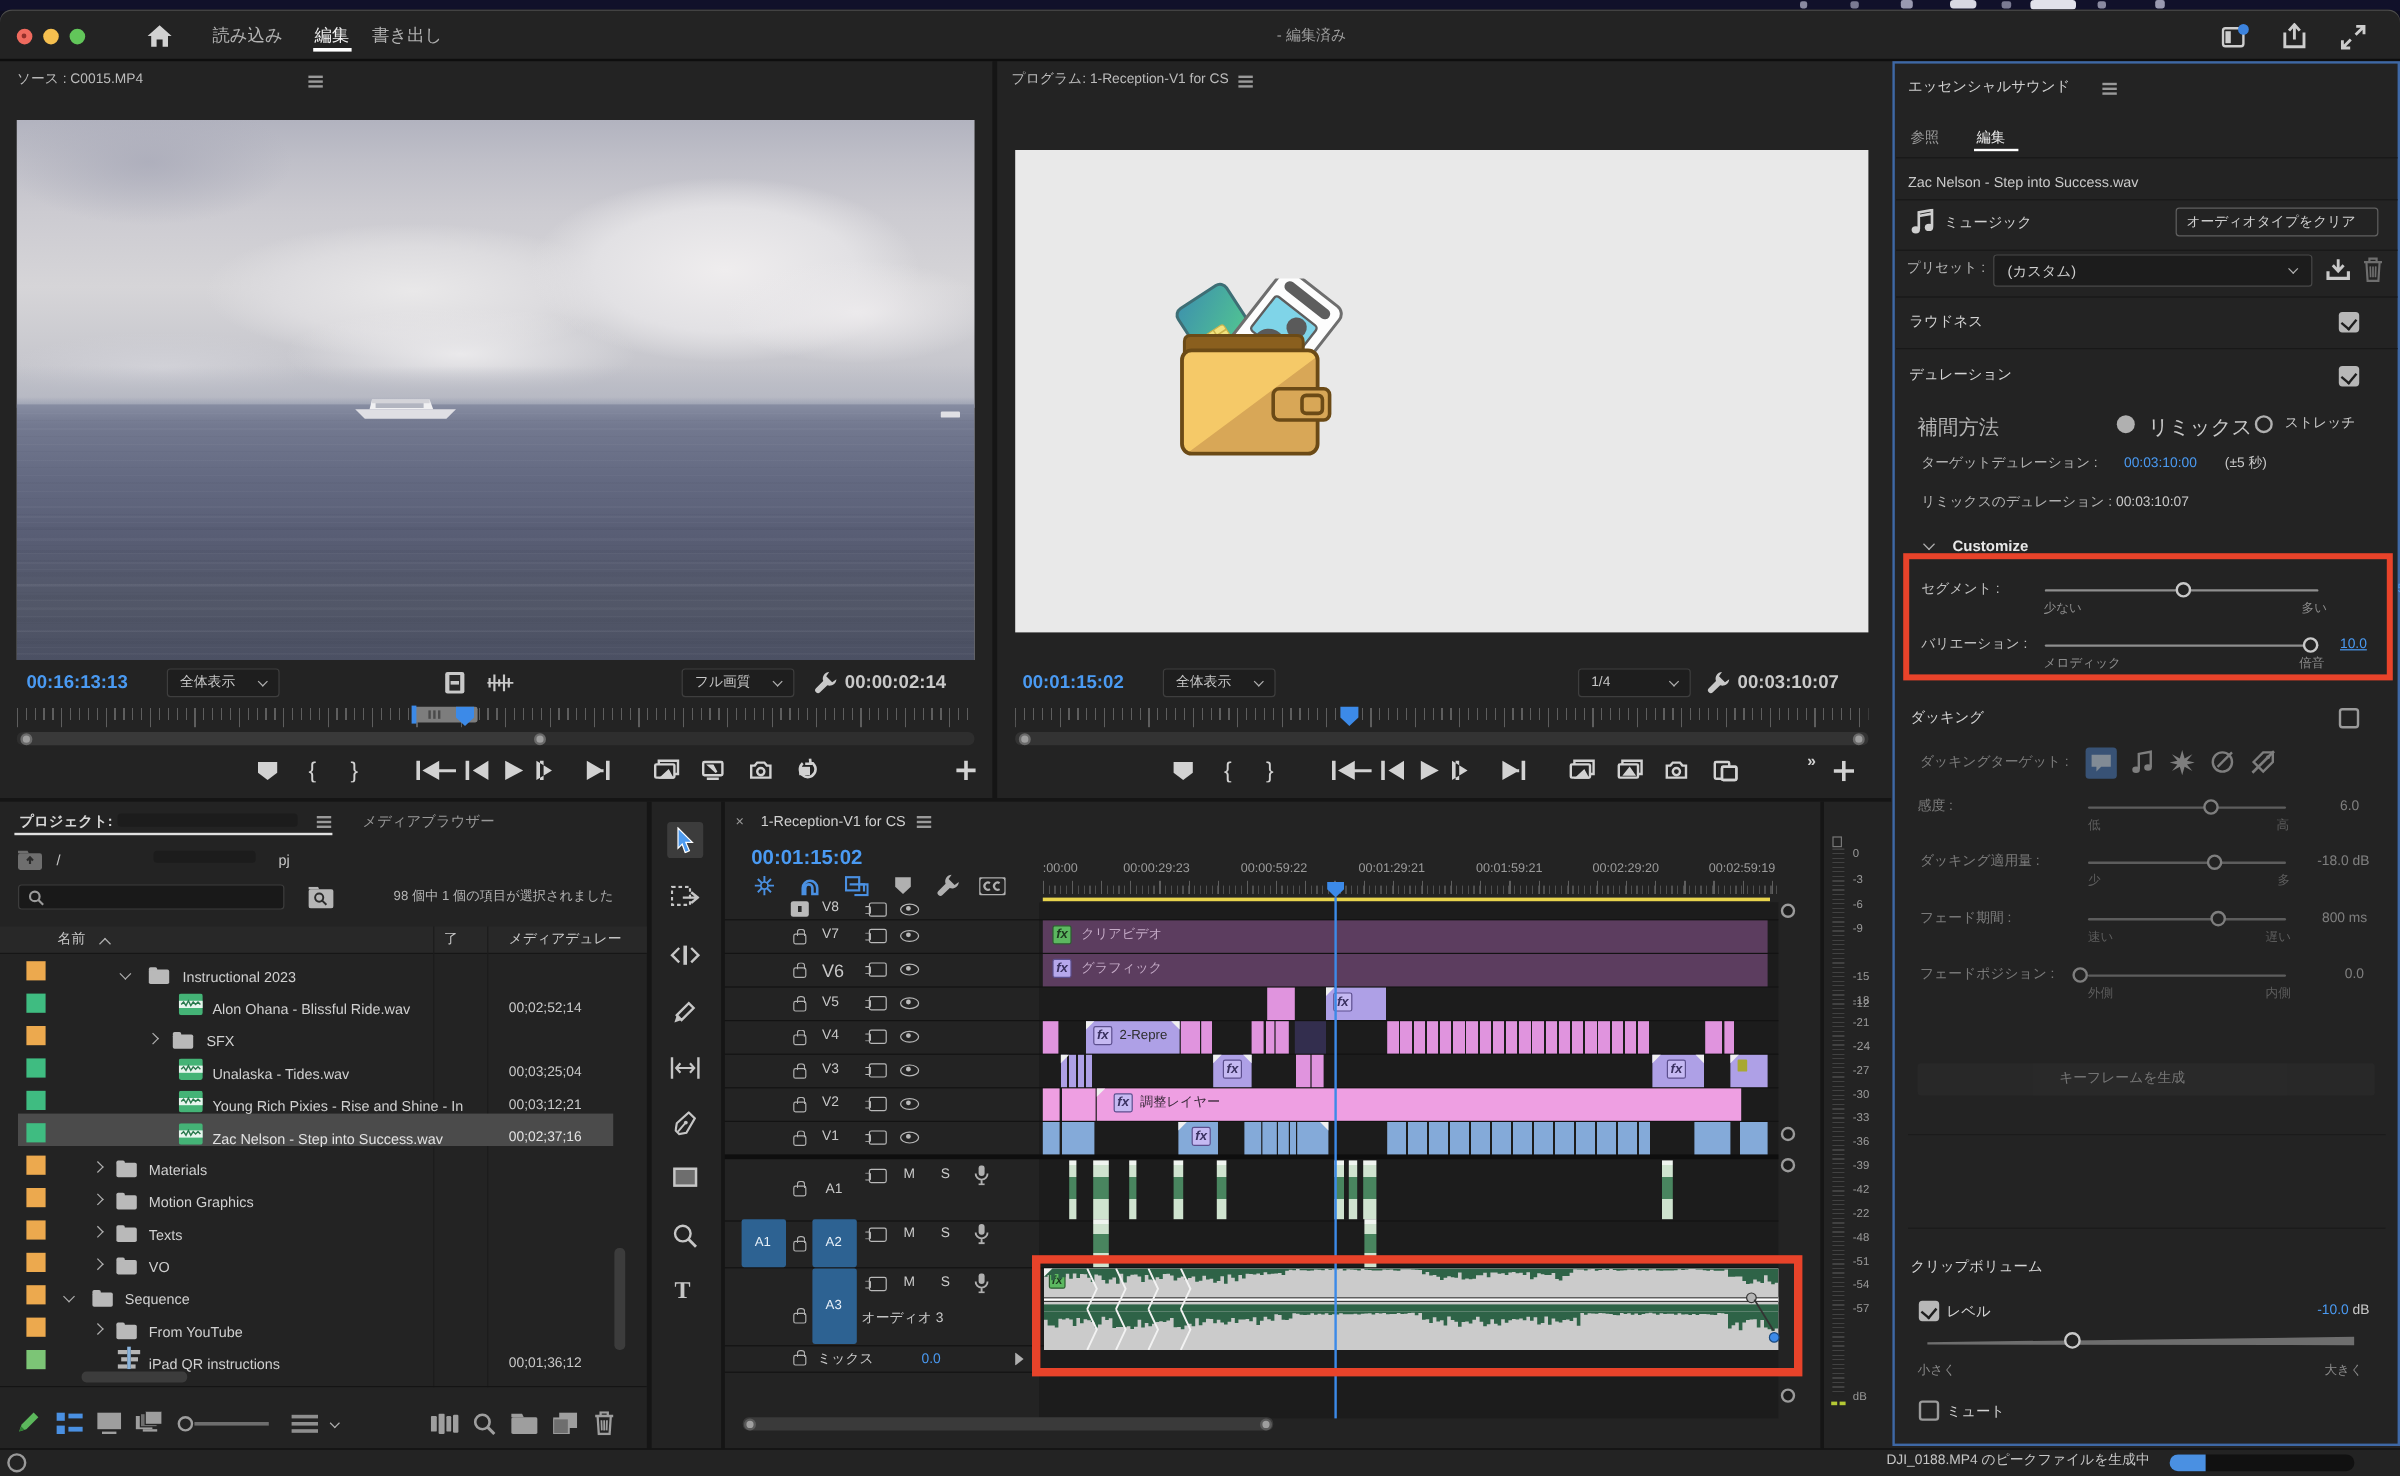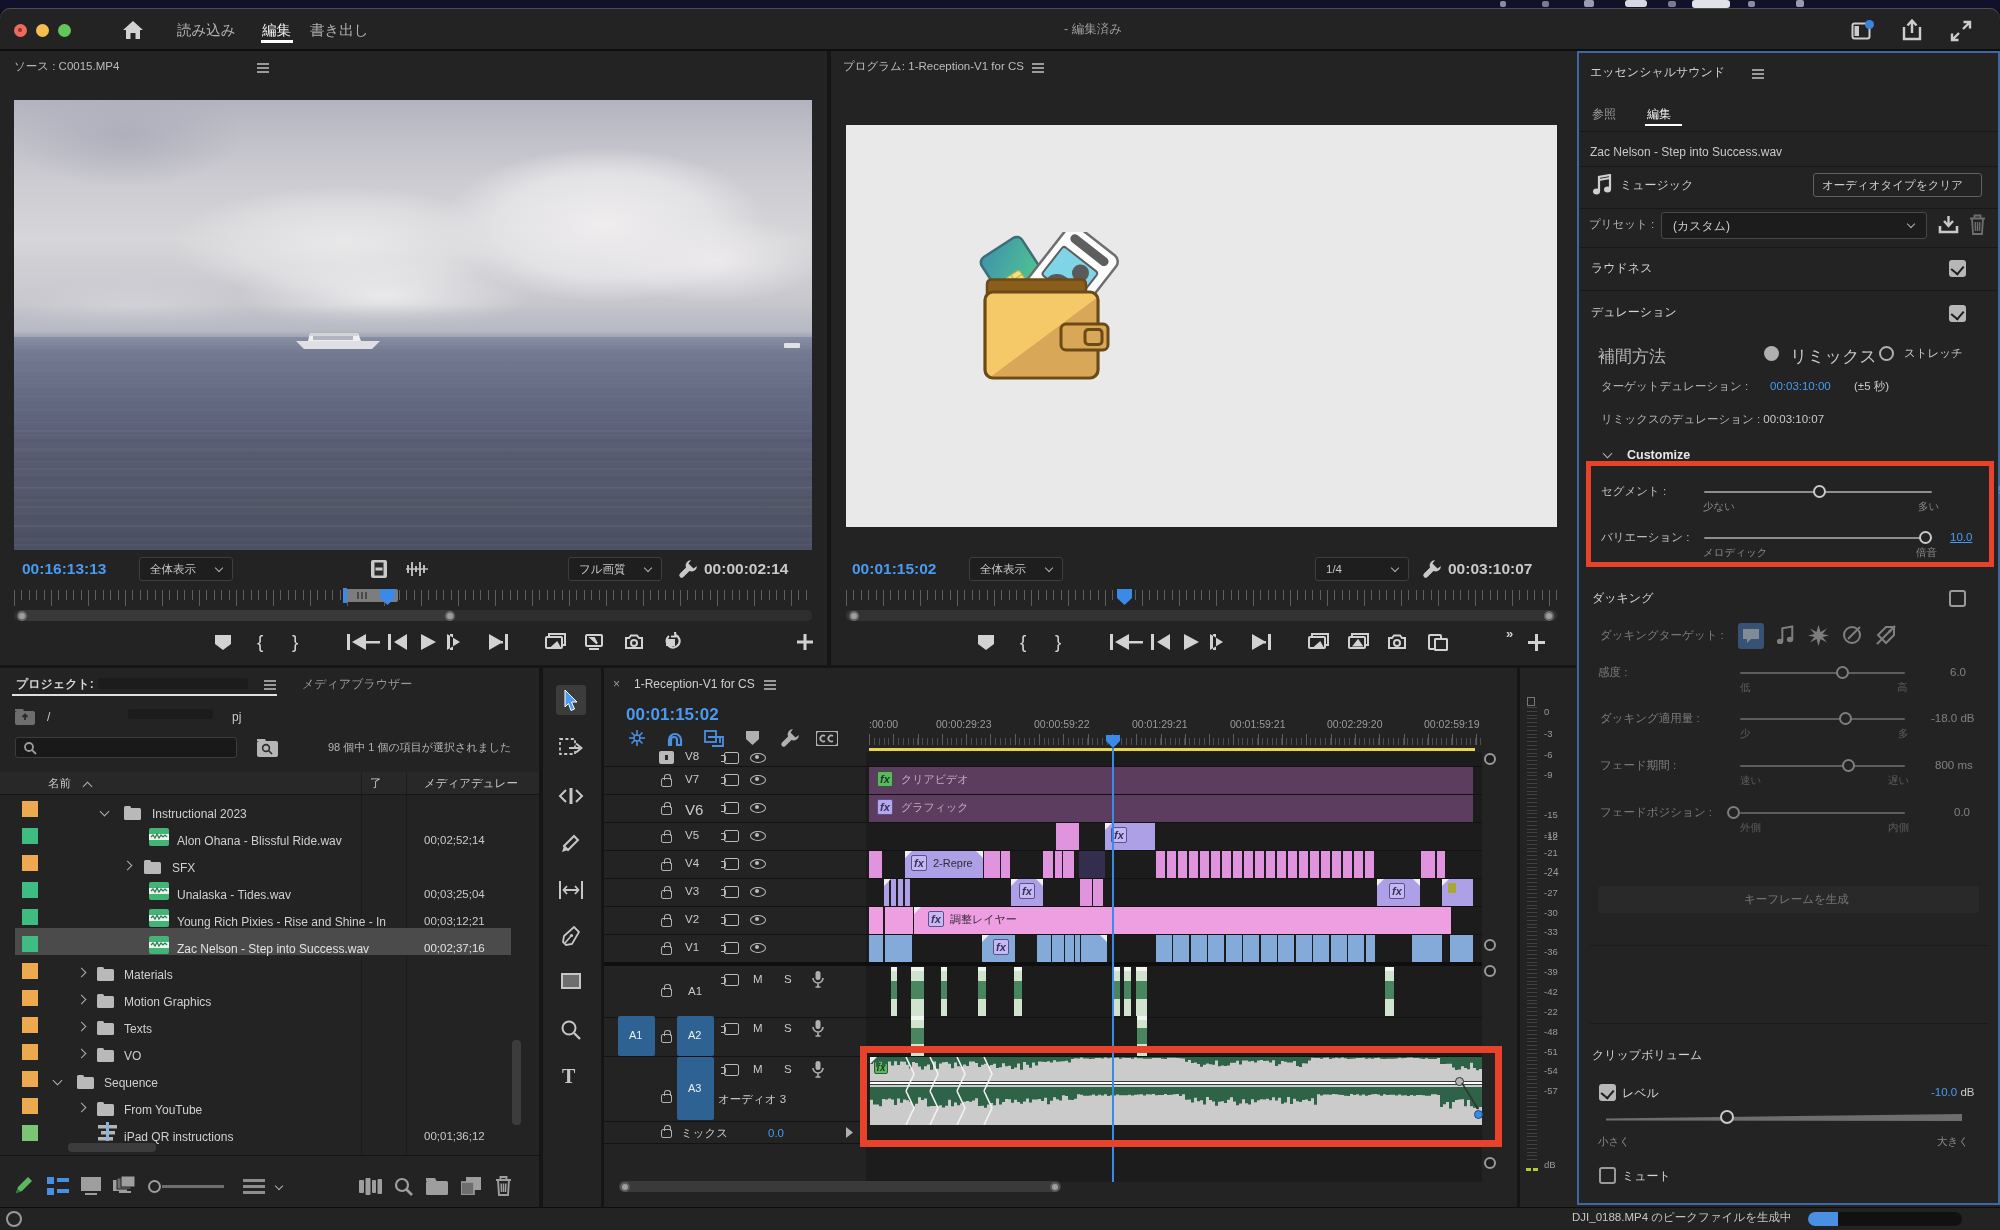--- a/index.html
+++ b/index.html
@@ -351,21 +351,21 @@
  <div class="t" style="left:355px;top:145px;font-size:11.5px;color:#c9c9c9">800 ms</div>
  <div class="slbl" style="left:160px;top:159px">速い</div>
       <div class="slbl" style="left:308px;top:159px">遅い</div>
  <div class="t" style="left:20px;top:192px;font-size:11.5px;color:#c0c0c0">フェードポジション :</div>
  <div class="sldtrack" style="left:160px;top:197px;width:165px"></div>
       <div class="sldh" style="left:147px;top:191px"></div>
  <div class="t" style="left:374px;top:192px;font-size:11.5px;color:#c9c9c9">0.0</div>
  <div class="slbl" style="left:160px;top:206px">外側</div>
       <div class="slbl" style="left:308px;top:206px">内側</div>
  <div class="ab" style="left:18px;top:271px;width:381px;height:27px;background:#2e2e2e;border-radius:3px"></div>
- <div class="t" style="left:164px;top:279px;font-size:11.5px;color:#b9b9b9">キーフレームを生成</div>
+ <div class="t" style="left:136px;top:279px;font-size:11.5px;color:#b9b9b9">キーフレームを生成</div>
 </div>
 <div class="sep" style="left:1590px;top:945px;width:398px;background:#1b1b1b"></div>
 <div class="sep" style="left:1590px;top:1023px;width:398px;background:#1b1b1b"></div>
 <div class="t" style="left:1592px;top:1049px;font-size:12px;color:#d4d4d4">クリップボリューム</div>
 <div class="chk" style="left:1599px;top:1084px"></div>
 <div class="t" style="left:1622px;top:1087px;font-size:12px;color:#d4d4d4">レベル</div>
 <div class="t" style="left:1931px;top:1087px;font-size:11.5px;color:#4a9af2">-10.0<span style="color:#c9c9c9"> dB</span></div>
 <svg class="ab" style="left:1606px;top:1106px" width="356" height="18" viewBox="0 0 356 18">
       <path d="M0 12.5 L356 8 L356 15 L0 14.5 Z" fill="#6e6e6e"></path>
     </svg>

